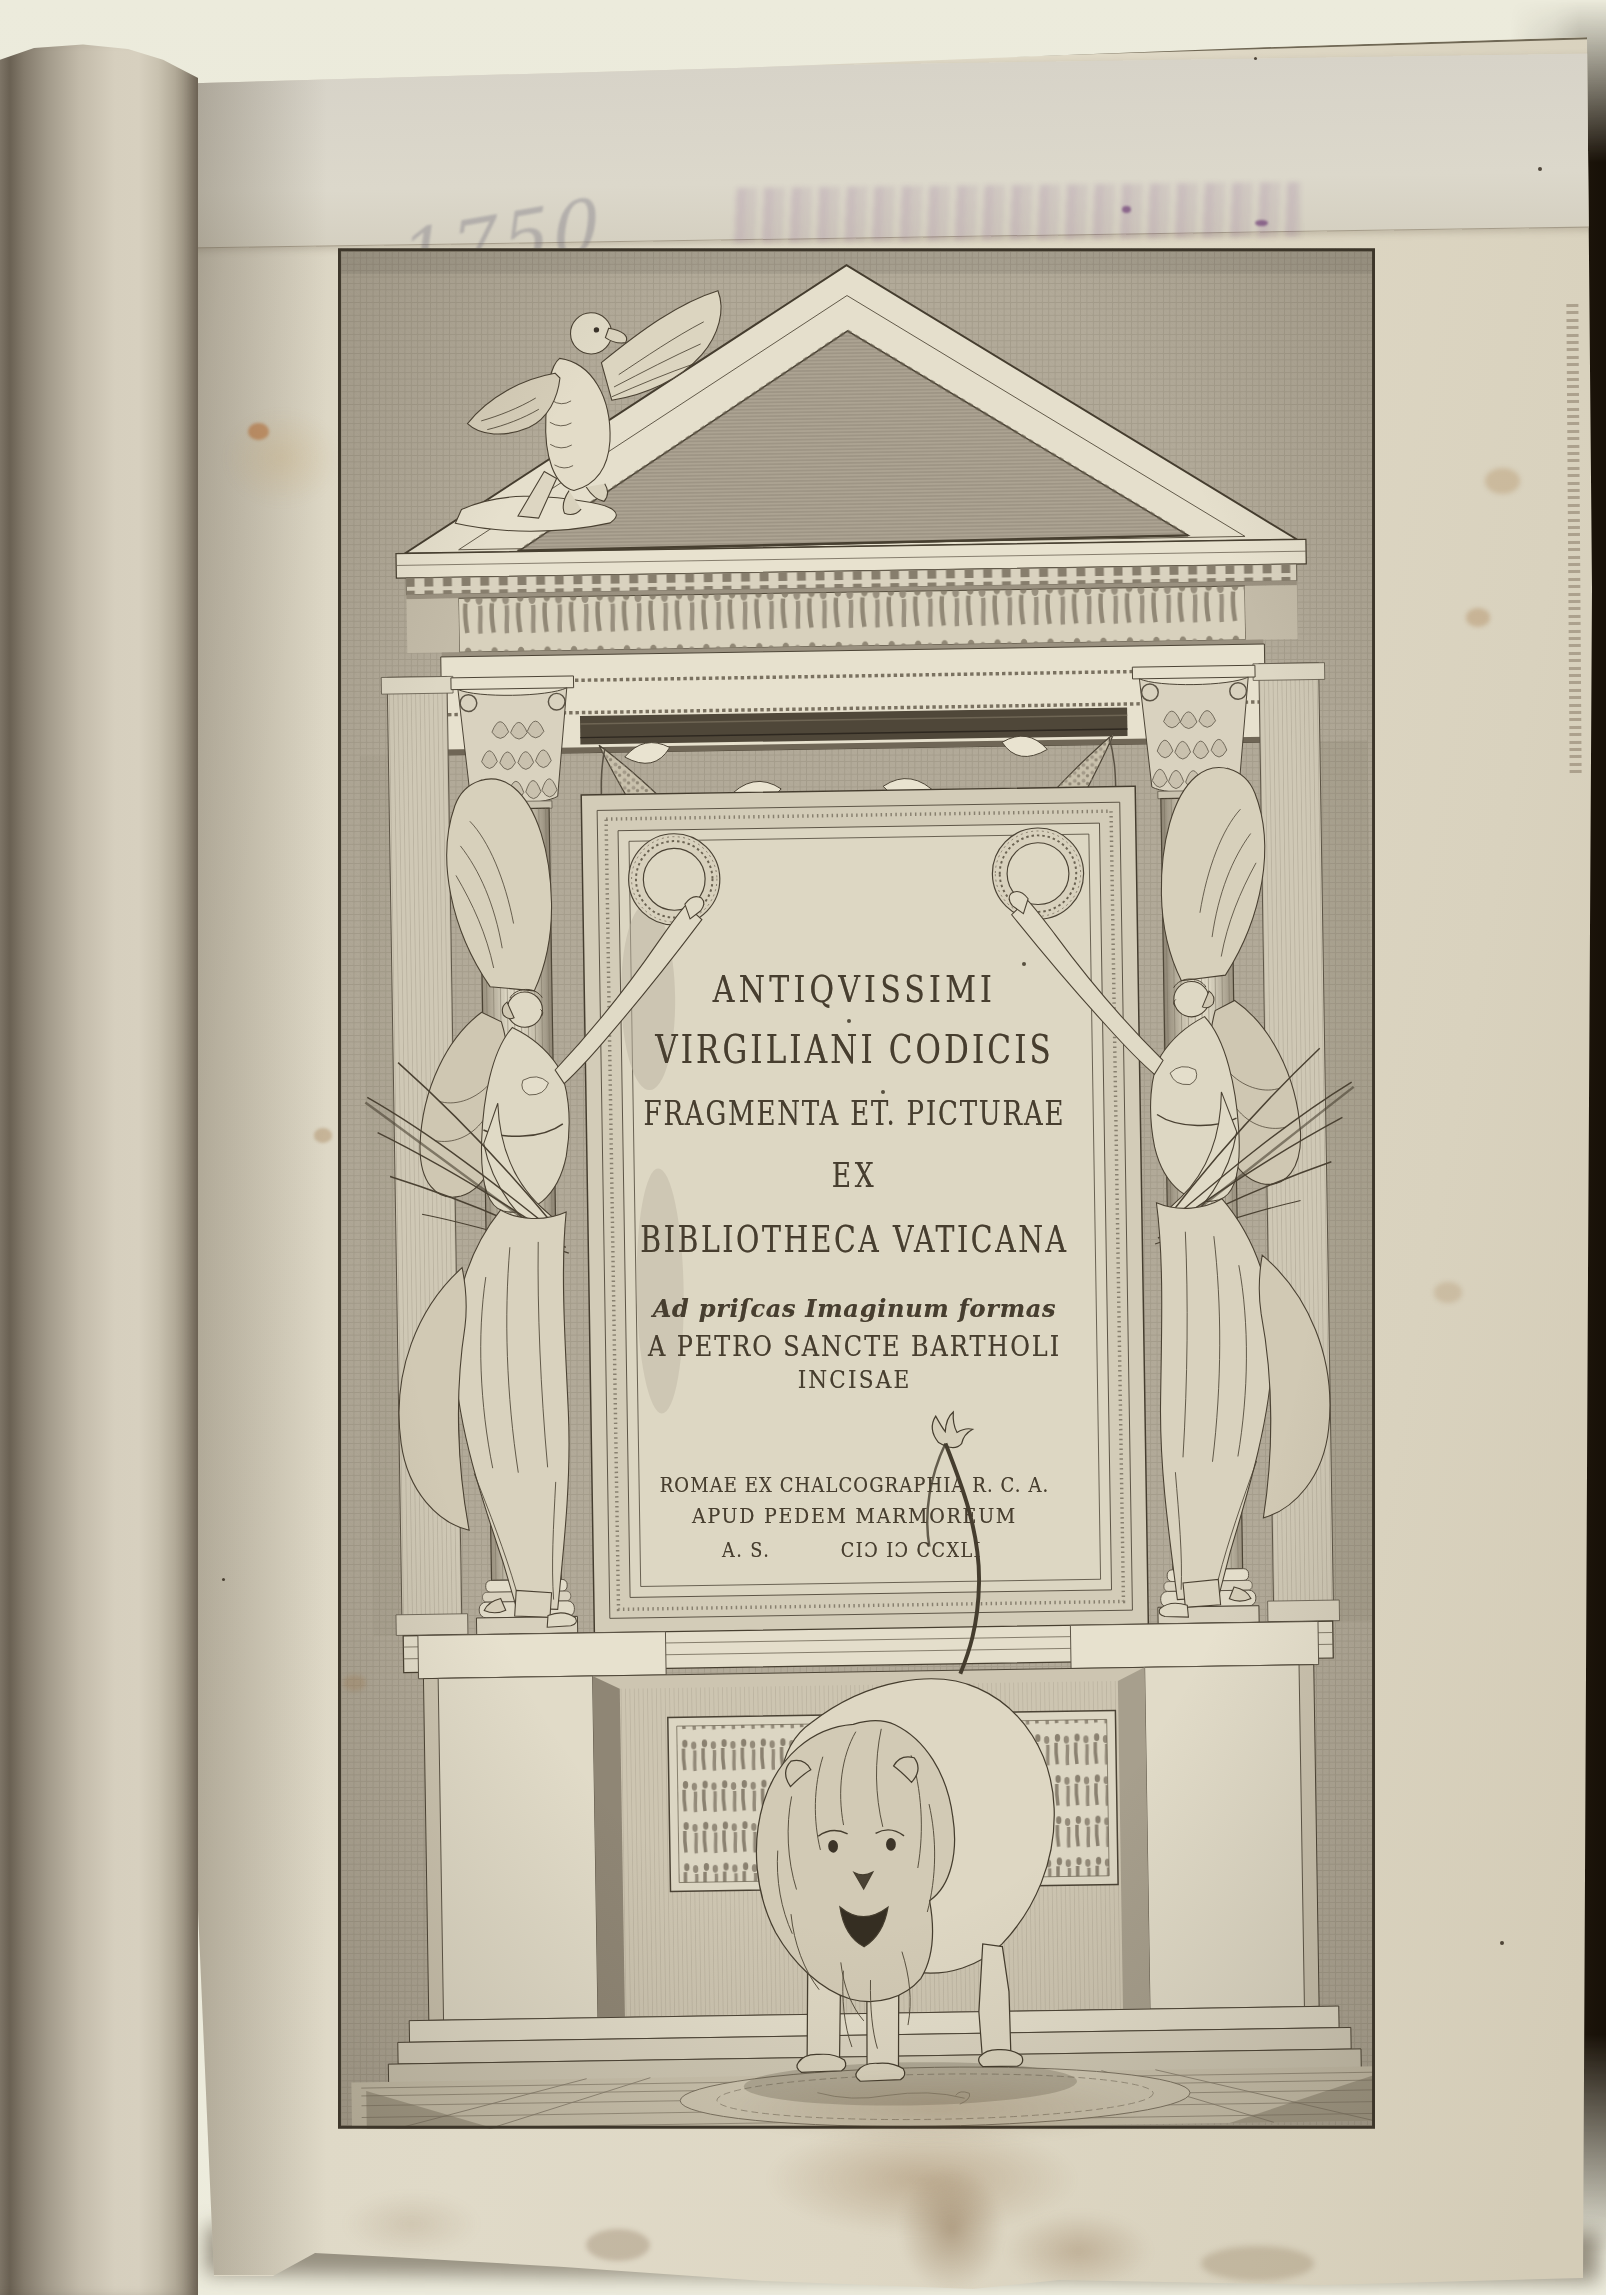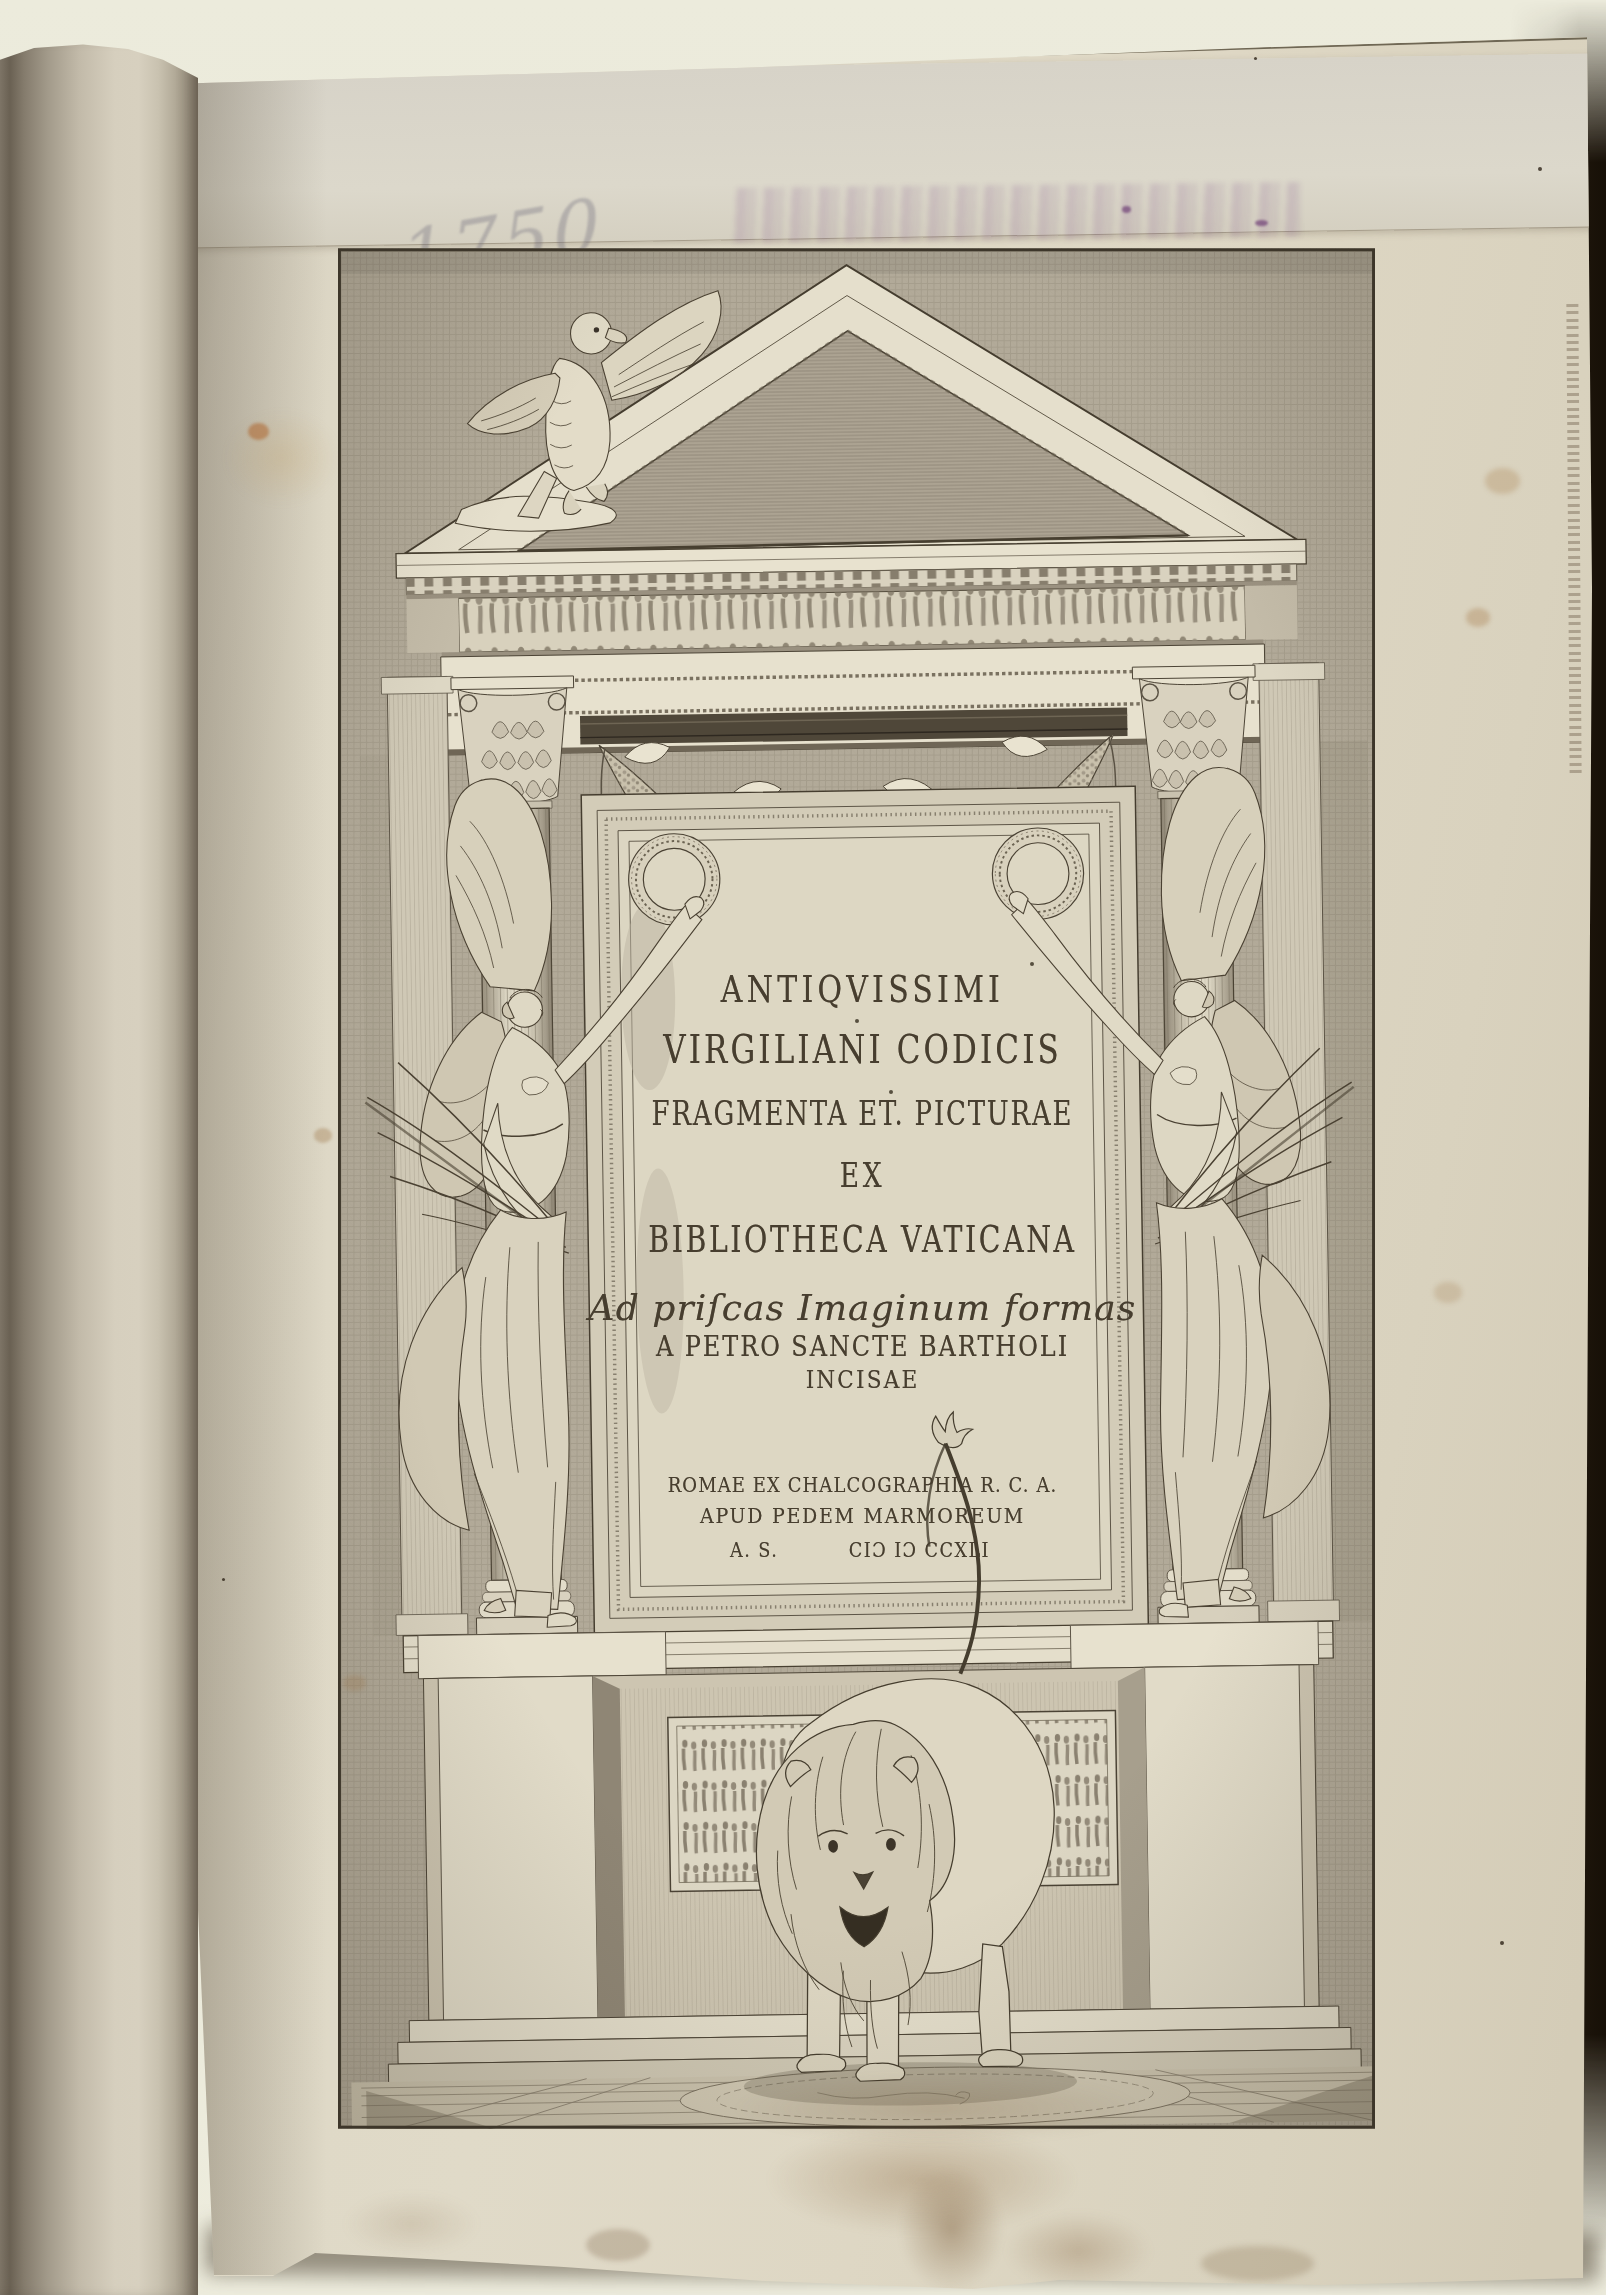--- a/index.html
+++ b/index.html
@@ -49,21 +49,21 @@
   .curl{
     left:0;top:42px;width:198px;height:2253px;
     background:linear-gradient(90deg,#7d7466 0%,#6a6153 5%,#847b6c 12%,#a29a8a 24%,#c2baa9 40%,#d6cfbe 58%,#d7d0bf 70%,#c9c2b0 80%,#b3ab99 88%,#9a9180 95%,#8b8271 100%);
     clip-path:polygon(0 17.7px,34px 5.9px,83px 2.5px,128px 6.9px,163px 17.7px,198px 36px,198px 2253px,0 2253px);
     box-shadow:inset -12.8px 0 14.7px -8.8px rgba(60,50,38,.55), 13.7px 0 20.6px -9.8px rgba(60,50,38,.6);
   }
   
   .plate{left:338px;top:248px;width:1037px;height:1881px;}
   .plate svg{display:block;width:100%;height:100%;}
   
-  .tablet-text{left:344px;top:248px;width:1037px;height:1881px;pointer-events:none;color:#473e2f;}
+  .tablet-text{left:336px;top:248px;width:1037px;height:1881px;pointer-events:none;color:#473e2f;}
   .tl{position:absolute;left:0;width:100%;text-align:center;white-space:nowrap;
       text-shadow:0 0 0.5px rgba(71,62,47,.55);}
   .idot{position:absolute;width:4.4px;height:4.4px;border-radius:50%;background:#57503f;}
   
   .pencil{
     left:400px;top:196px;width:226px;height:123px;font-size:75px;font-style:italic;
     color:rgba(104,99,117,.33);letter-spacing:.05em;
     transform:rotate(-10deg) skewX(-7deg);filter:blur(0.8px);
   }
   .stamp{
@@ -388,21 +388,21 @@
         <rect x="3" y="3" width="2109" height="3829" fill="none" stroke="#3d362a" stroke-width="6"></rect>
       </svg>
     </div>
 
     <div class="abs tablet-text">
       <div class="tl" style="top:743px;font-size:30px;letter-spacing:.14em;transform:translateY(-55%) scaleY(1.25);">ANTIQVISSIMI</div>
       <div class="tl" style="top:803px;font-size:31px;letter-spacing:.10em;transform:translateY(-55%) scaleY(1.28);">VIRGILIANI CODICIS</div>
       <div class="tl" style="top:867px;font-size:26px;letter-spacing:.07em;transform:translateY(-55%) scaleY(1.30);">FRAGMENTA ET. PICTURAE</div>
       <div class="tl" style="top:929px;font-size:26.5px;letter-spacing:.14em;transform:translateY(-55%) scaleY(1.25);">EX</div>
       <div class="tl" style="top:993px;font-size:28.4px;letter-spacing:.09em;transform:translateY(-55%) scaleY(1.28);">BIBLIOTHECA VATICANA</div>
-      <div class="tl" style="top:1062px;font-size:36px;font-style:italic;letter-spacing:.03em;transform:translateY(-55%);">Ad priſcas Imaginum formas</div>
+      <div class="tl" style="top:1062px;font-size:24px;font-style:italic;letter-spacing:.03em;transform:translateY(-55%);font-weight:bold;">Ad priſcas Imaginum formas</div>
       <div class="tl" style="top:1100px;font-size:24px;letter-spacing:.08em;transform:translateY(-55%) scaleY(1.18);">A PETRO SANCTE BARTHOLI</div>
       <div class="tl" style="top:1133px;font-size:21.6px;letter-spacing:.10em;transform:translateY(-55%) scaleY(1.15);">INCISAE</div>
       <div class="tl" style="top:1238px;font-size:18px;letter-spacing:.06em;transform:translateY(-55%) scaleY(1.12);">ROMAE EX CHALCOGRAPHIA R. C. A.</div>
       <div class="tl" style="top:1268px;font-size:19px;letter-spacing:.09em;transform:translateY(-55%) scaleY(1.12);">APUD PEDEM MARMOREUM</div>
       <div class="tl" style="top:1292px;left:386px;width:260px;display:flex;justify-content:space-between;font-size:17.7px;letter-spacing:.08em;transform:scaleY(1.1);text-align:left;">
         <span>A. S.</span>
         <span>CIƆ IƆ CCXLI</span>
       </div>
       <div class="idot" style="left:511px;top:771px;"></div>
       <div class="idot" style="left:545px;top:842px;"></div>

